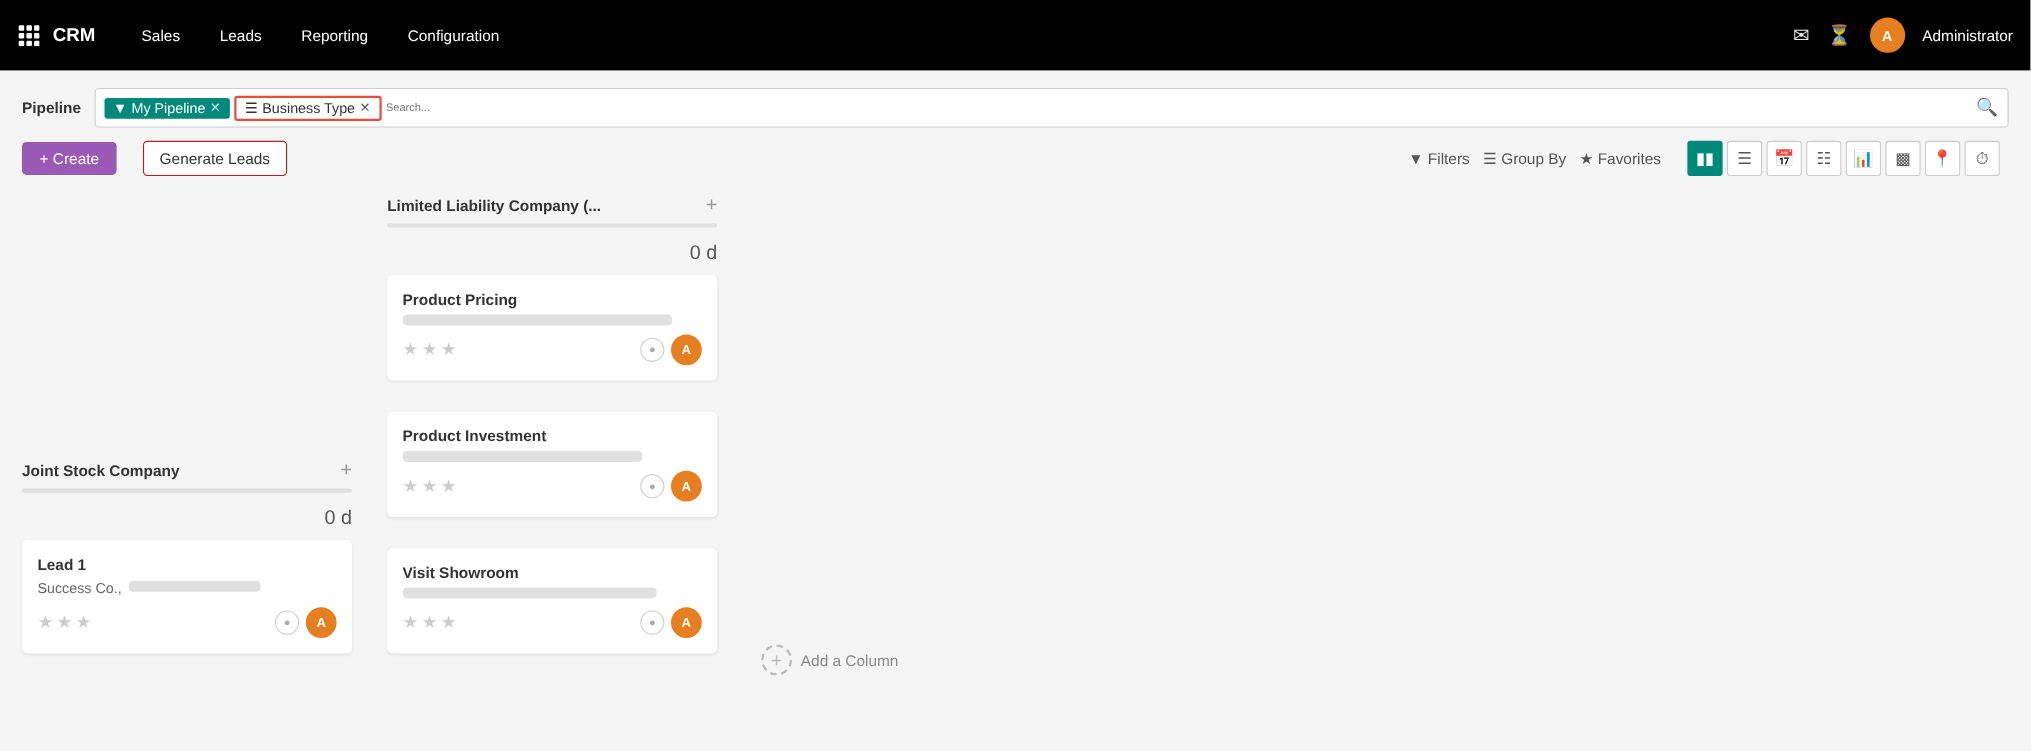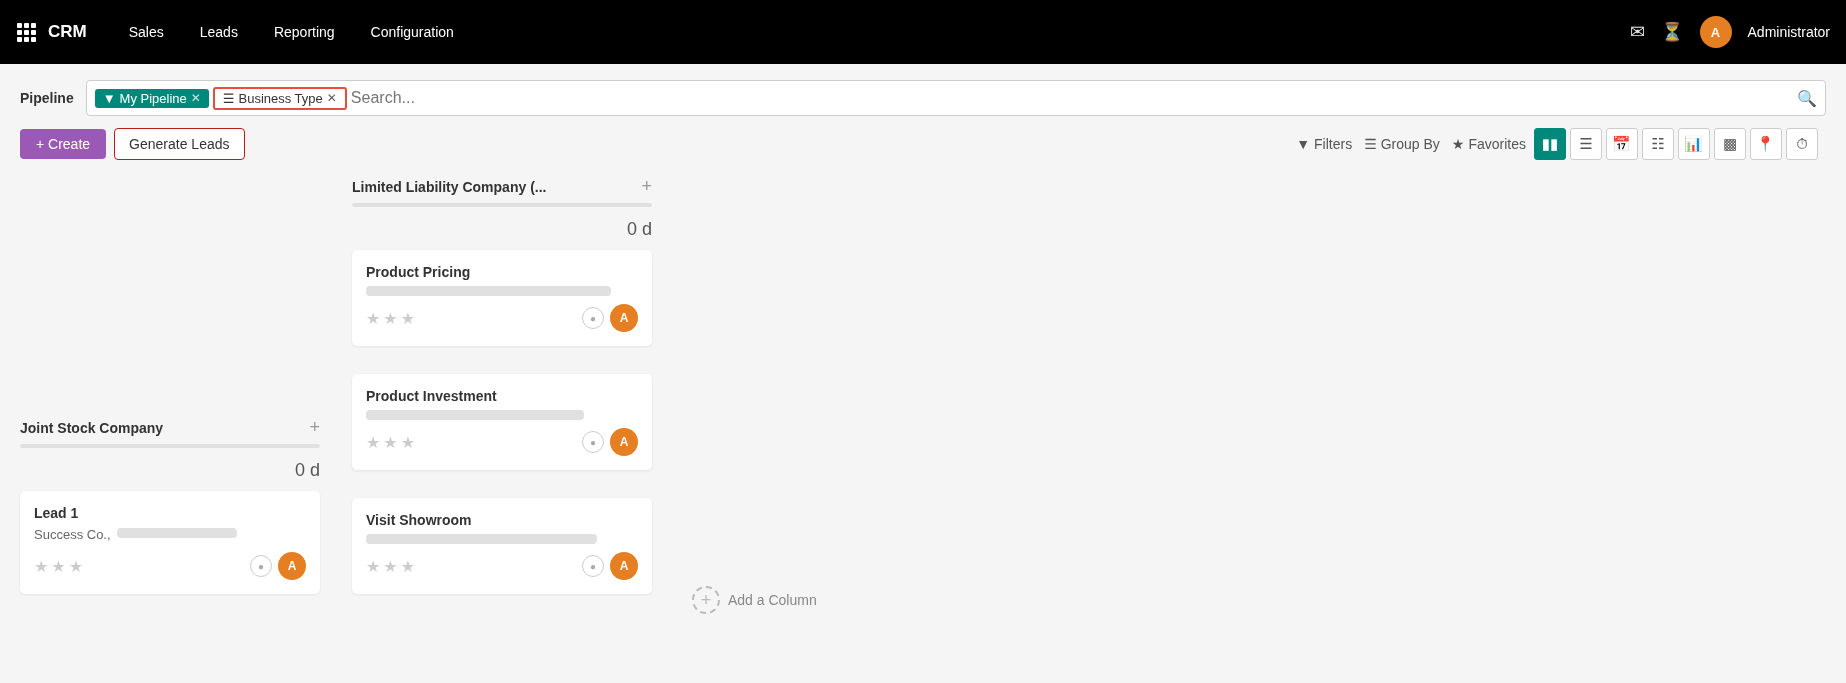--- a/index.html
+++ b/index.html
@@ -57,28 +57,28 @@
       font-size: 13px;
       color: #fff;
       background: #00897b;
     }
     .filter-tag.business-type {
       background: #fff;
       color: #333;
       border: 2px solid #e74c3c;
     }
     .filter-tag .close-x { cursor: pointer; font-size: 12px; opacity: 0.8; }
-    .filter-search { border: none; outline: none; flex: 1; font-size: 16px; color: #0c4a6e; }
+    .filter-search { border: none; outline: none; flex: 1; font-size: 10px; color: #0c4a6e; }
     .search-icon { color: #666; font-size: 16px; cursor: pointer; }
 
     
     .action-bar {
       display: flex;
       align-items: center;
-      gap: 8px;
+      gap: 24px;
       margin-bottom: 16px;
     }
     .btn-create {
       background: #9b59b6;
       color: #fff;
       border: none;
       border-radius: 4px;
       padding: 7px 16px;
       font-size: 14px;
       cursor: pointer;

